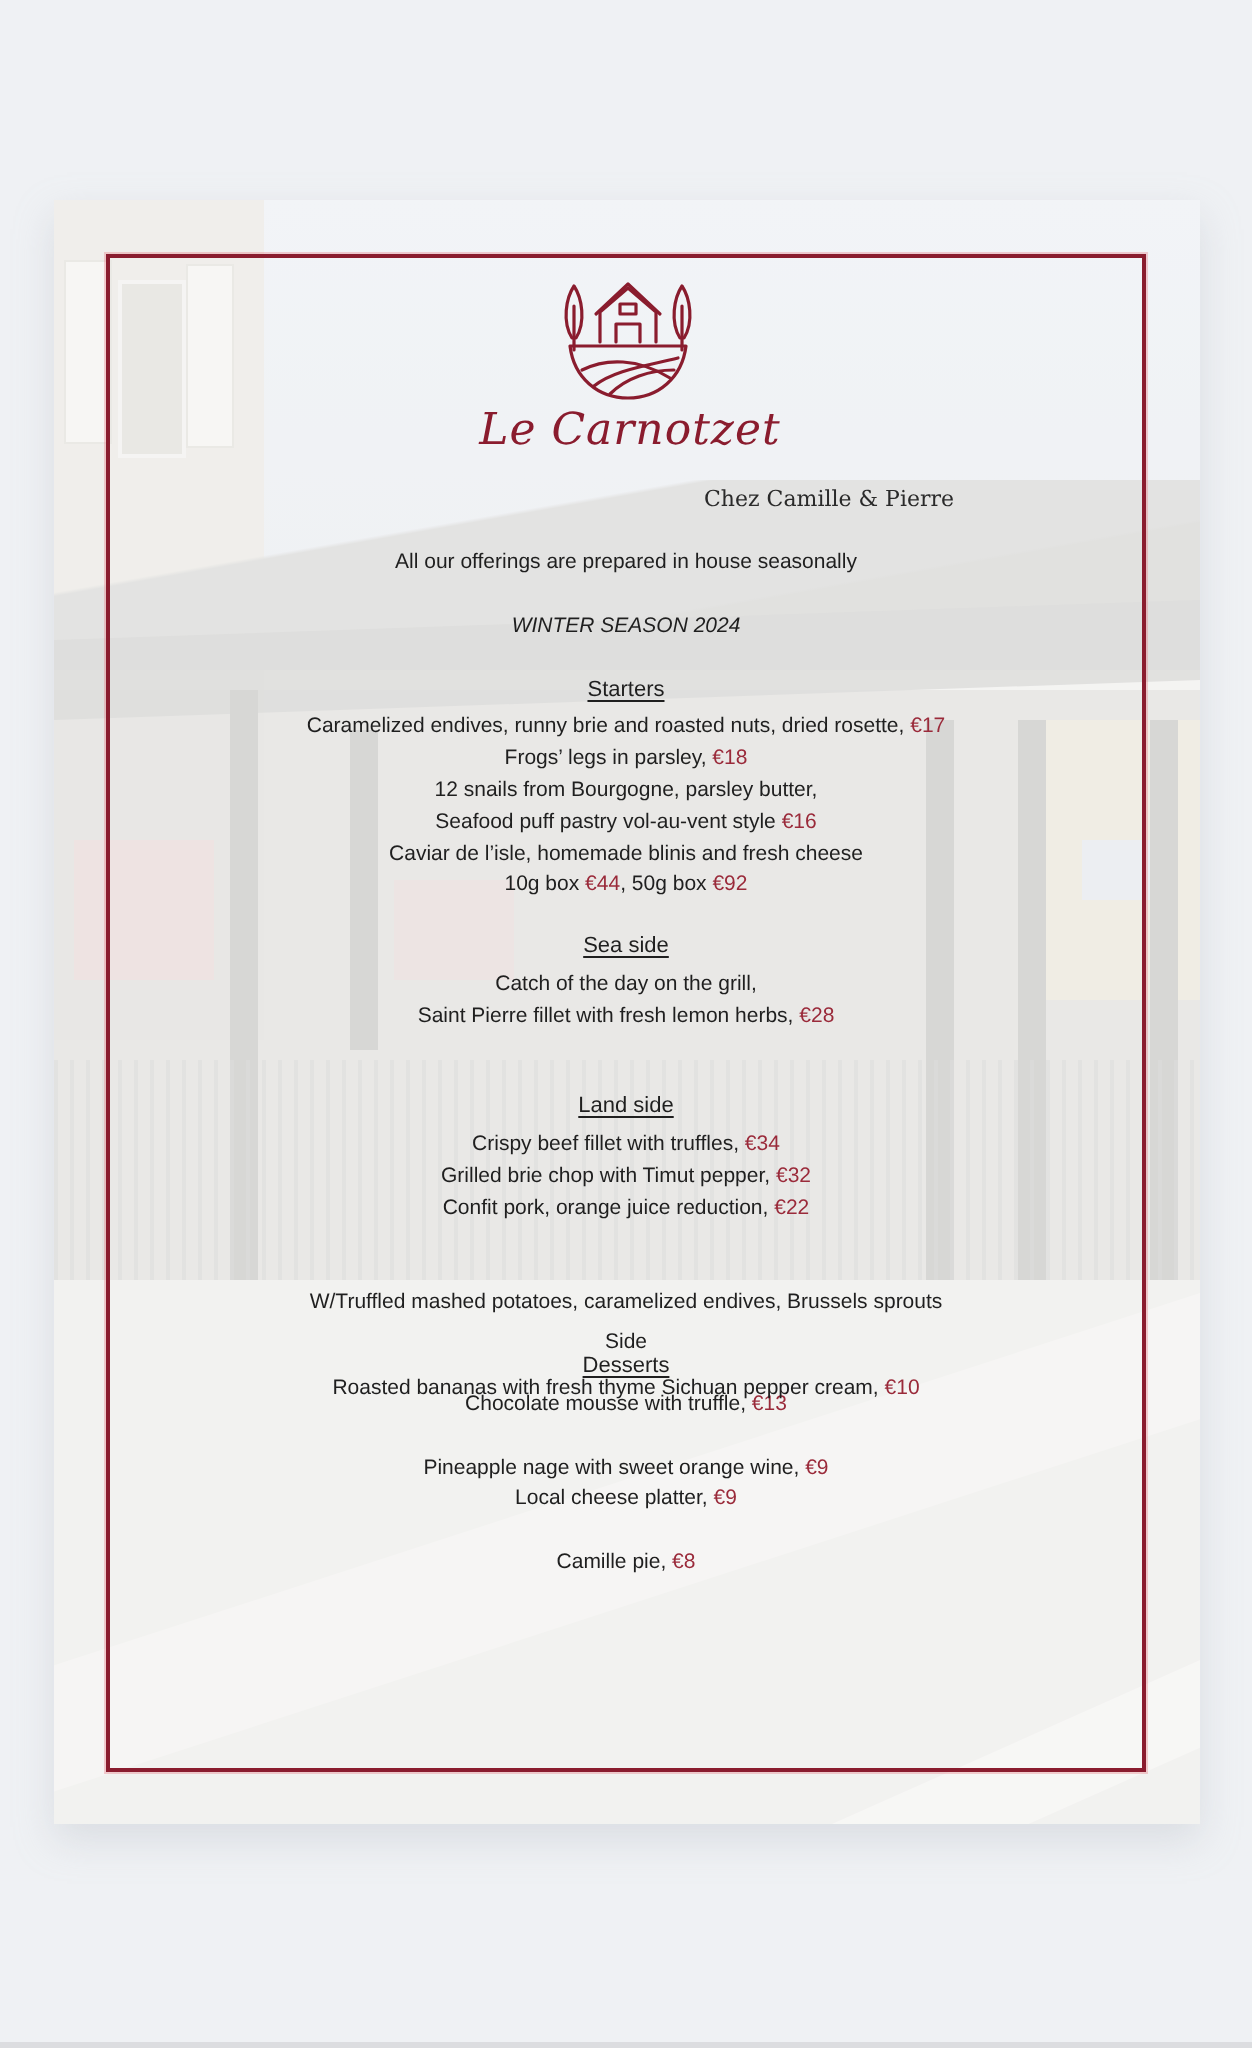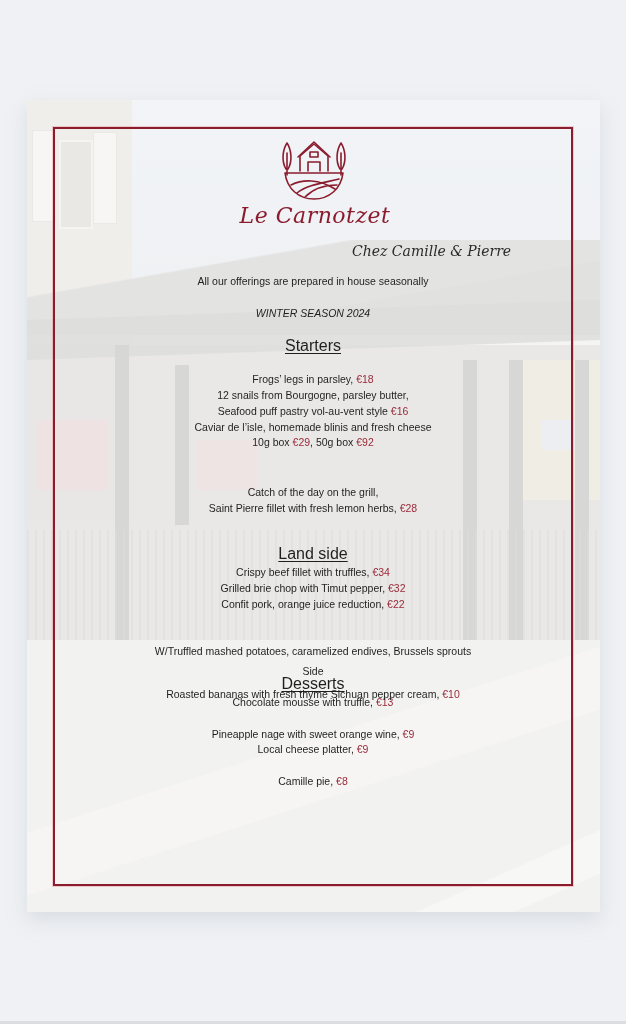--- a/index.html
+++ b/index.html
@@ -46,23 +46,23 @@
 
   .frame {
     position:absolute; left:53px; top:127px; width:516px; height:755px;
     border:2px solid #8a1c2e;
     box-shadow:0 0 0 1px rgba(230,120,130,0.35);
   }
   .content { position:absolute; left:0; top:0; width:626px; height:1024px; text-align:center; color:#1e1e1e; }
   .logo { position:absolute; left:279px; top:139px; width:70px; height:64px; }
   .brand { position:absolute; left:0; width:626px; top:203px; text-align:center;
            font-family:"DejaVu Serif", serif; font-style:italic; color:#8a1c2e; font-size:22px; letter-spacing:0.5px; padding-left:2px;}
-  .tagline { position:absolute; left:352px; top:243px; font-family:"DejaVu Serif", serif; font-style:italic; font-size:14px; color:#2a2a2a; }
+  .tagline { position:absolute; left:352px; top:243px; font-family:"DejaVu Serif", serif; font-size:11px; color:#2a2a2a; }
   .line { position:absolute; left:0; width:626px; font-size:10.5px; line-height:15px; color:#1f1f1f; white-space:nowrap; }
-  .heading { font-size:16px; text-decoration:underline; text-underline-offset:2px; color:#1f1f1f; }
+  .heading { font-size:11px; text-decoration:underline; text-underline-offset:2px; color:#1f1f1f; }
   .italic { font-style:italic; }
   .price { color:#9a2a3a; }
 </style>
 </head>
 <body>
 
 <div class="card">
   <div class="bg">
     <div class="sky"></div>
     <div class="bldg-left">
@@ -108,26 +108,28 @@
       <path d="M26 58 C34 50 46 46 58 46"></path>
   </svg>
 
   <div class="brand">Le Carnotzet</div>
   <div class="tagline">Chez Camille &amp; Pierre</div>
 
   <div class="line" style="top:274px">All our offerings are prepared in house seasonally</div>
   <div class="line italic" style="top:306px">WINTER SEASON 2024</div>
 
   <div class="line heading" style="top:338px">Starters</div>
+  <div class="line" style="top:356px"><span>Caramelized endives, runny brie and roasted nuts, dried rosette, </span><span class="price">€17</span></div>
   <div class="line" style="top:372px"><span>Frogs’ legs in parsley, </span><span class="price">€18</span></div>
   <div class="line" style="top:388px"><span>12 snails from Bourgogne, parsley butter,</span></div>
   <div class="line" style="top:404px"><span>Seafood puff pastry vol-au-vent style </span><span class="price">€16</span></div>
   <div class="line" style="top:420px"><span>Caviar de l’isle, homemade blinis and fresh cheese</span></div>
-  <div class="line" style="top:435px"><span>10g box </span><span class="price">€29</span><span>, 50g box </span><span class="price">€92</span></div>
+  <div class="line" style="top:435px"><span>10g box </span><span class="price">€44</span><span>, 50g box </span><span class="price">€92</span></div>
 
+  <div class="line heading" style="top:466px">Sea side</div>
   <div class="line" style="top:485px"><span>Catch of the day on the grill,</span></div>
   <div class="line" style="top:501px"><span>Saint Pierre fillet with fresh lemon herbs, </span><span class="price">€28</span></div>
 
   <div class="line heading" style="top:546px">Land side</div>
   <div class="line" style="top:565px"><span>Crispy beef fillet with truffles, </span><span class="price">€34</span></div>
   <div class="line" style="top:581px"><span>Grilled brie chop with Timut pepper, </span><span class="price">€32</span></div>
   <div class="line" style="top:597px"><span>Confit pork, orange juice reduction, </span><span class="price">€22</span></div>
   <div class="line" style="top:664px">Side</div>
   <div class="line" style="top:644px">W/Truffled mashed potatoes, caramelized endives, Brussels sprouts</div>
 

